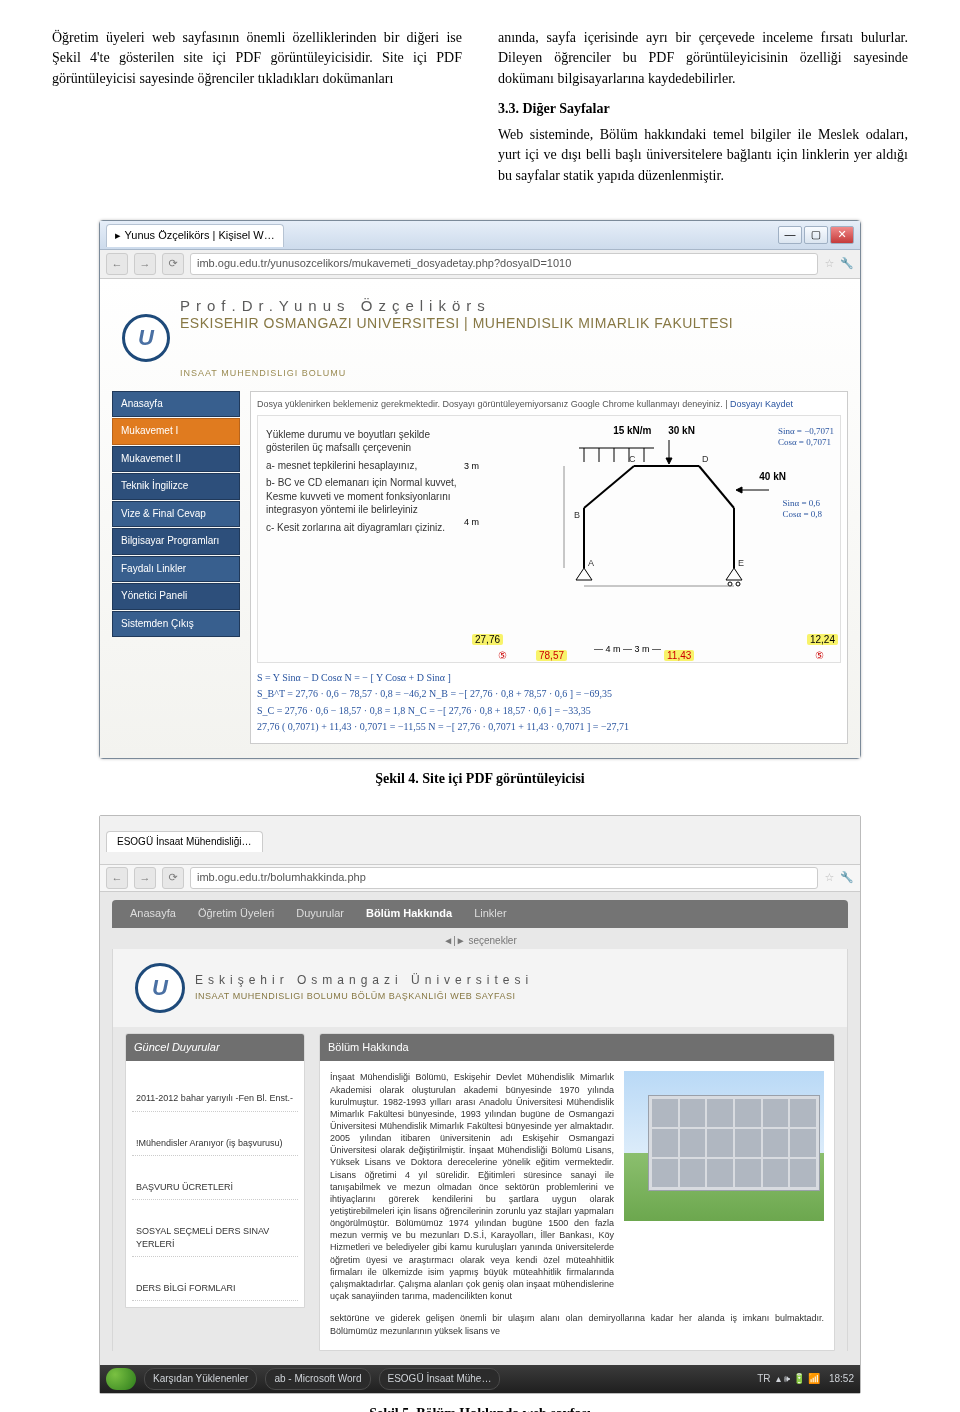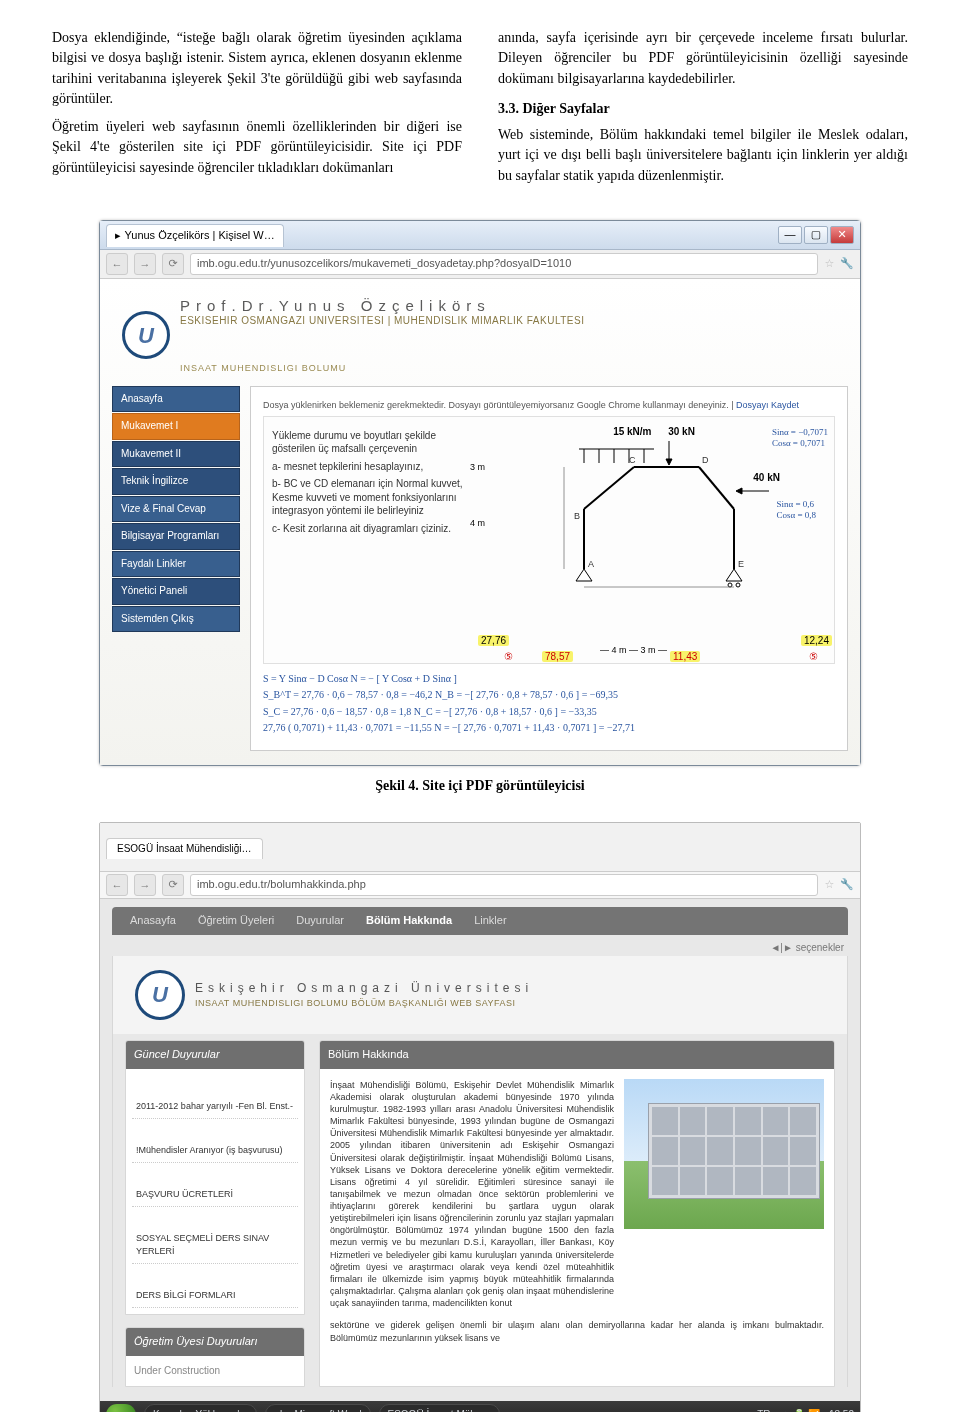--- a/index.html
+++ b/index.html
@@ -83,35 +83,35 @@
   .brand{
     display:flex;align-items:center;gap:10px;padding:8px 10px 12px;
   }
   .brand-logo{
     width:42px;height:42px;border-radius:50%;border:3px solid #1e4a7a;
     display:flex;align-items:center;justify-content:center;color:#4a70a3;font-style:italic;font-weight:bold;font-size:22px;
     background:#fff;
   }
   .brand-text{line-height:1.2;}
   .brand-text .n{font-size:15px;letter-spacing:6px;color:#5a5a5a;}
-  .brand-text .sub1{font-size:10px;color:#877844;letter-spacing:.5px;text-align:center;}
+  .brand-text .sub1{font-size:14px;color:#877844;letter-spacing:.5px;text-align:center;}
   .brand-text .sub2{font-size:9px;color:#9a8b52;letter-spacing:1px;margin-top:36px;}
 
   .page1-body{display:flex;gap:10px;}
   .leftnav{
     width:128px;display:flex;flex-direction:column;gap:1px;font-size:10px;
   }
   .leftnav a{
     display:block;padding:5px 8px;color:#fff;text-decoration:none;
     background:#2d4f7b;border:1px solid #20395a;
   }
   .leftnav a.active{background:#e07b1f;border-color:#b8631a;}
   .leftnav a.alt{background:#385f8e;}
   .pdf-area{
-    flex:1;background:#fff;border:1px solid #ccc;padding:12px;
+    flex:1;background:#fff;border:1px solid #ccc;padding:6px;
   }
   .pdf-msg{font-size:9px;color:#555;margin:0 0 4px;}
   .pdf-msg a{color:#2a55a0;}
   .pdf-sheet{
     border:1px solid #e0e0e0;padding:8px;min-height:230px;
     display:flex;gap:10px;position:relative;background:#fdfdfd;
   }
   .pdf-left{width:200px;font-size:10px;color:#333;line-height:1.35;}
   .pdf-left p{margin:4px 0;}
   .pdf-right{flex:1;position:relative;}
@@ -135,21 +135,21 @@
   .w2url{
     height:26px;background:#f6f6f6;border-bottom:1px solid #ccc;display:flex;align-items:center;gap:6px;padding:0 6px;
   }
   .w2nav{
     background:#747474;color:#ddd;height:28px;display:flex;align-items:center;gap:22px;padding:0 18px;font-size:11px;margin:8px 12px 0;
     border-radius:4px 4px 0 0;
   }
   .w2nav span{cursor:default;}
   .w2nav span.active{color:#fff;font-weight:bold;}
   .w2secn{
-    text-align:right;font-size:10px;color:#777;margin:6px 16px 0;
+    text-align:center;font-size:10px;color:#777;margin:6px 16px 0;
   }
   .w2brand{
     display:flex;align-items:center;gap:10px;padding:14px 22px 14px;background:#f4f4f4;margin:0 12px;border-left:1px solid #d7d7d7;border-right:1px solid #d7d7d7;
   }
   .w2brand .lg{
     width:44px;height:44px;border-radius:50%;border:3px solid #1e4a7a;
     display:flex;align-items:center;justify-content:center;color:#4a70a3;font-style:italic;font-weight:bold;font-size:22px;background:#fff;
   }
   .w2brand .tx .a{font-size:12px;color:#555;letter-spacing:5px;}
   .w2brand .tx .b{font-size:9px;color:#877844;letter-spacing:.5px;}
@@ -196,21 +196,20 @@
   }
   .taskbar .slot{padding:3px 8px;border:1px solid #4a4a4a;background:#2b2b2b;border-radius:10px;}
   .taskbar .clock{margin-left:auto;}
   .para{margin:0 0 8px;}
 </style>
 </head>
 <body>
 
 <div class="two-col">
   <div class="col">
-    <p class="para">Dosya eklendiğinde, “isteğe bağlı olarak öğretim üyesinden açıklama bilgisi ve dosya başlığı istenir. Sistem ayrıca, eklenen dosyanın eklenme tarihini veritabanına işleyerek Şekil 3'te görüldüğü gibi web sayfasında görüntüler.</p>
     <p class="para">Öğretim üyeleri web sayfasının önemli özelliklerinden bir diğeri ise Şekil 4'te gösterilen site içi PDF görüntüleyicisidir. Site içi PDF görüntüleyicisi sayesinde öğrenciler tıkladıkları dokümanları</p>
   </div>
   <div class="col">
     <p class="para">anında, sayfa içerisinde ayrı bir çerçevede inceleme fırsatı bulurlar. Dileyen öğrenciler bu PDF görüntüleyicisinin özelliği sayesinde dokümanı bilgisayarlarına kaydedebilirler.</p>
     <p class="sec-head">3.3. Diğer Sayfalar</p>
     <p class="para">Web sisteminde, Bölüm hakkındaki temel bilgiler ile Meslek odaları, yurt içi ve dışı belli başlı üniversitelere bağlantı için linklerin yer aldığı bu sayfalar statik yapıda düzenlenmiştir.</p>
   </div>
 </div>
 
 <div class="figure-block">
@@ -408,24 +407,20 @@
         <div class="w2panel">
           <h4>Güncel Duyurular</h4>
           <div class="inner">
             <a>2011-2012 bahar yarıyılı -Fen Bl. Enst.-</a>
             <a>!Mühendisler Aranıyor (iş başvurusu)</a>
             <a>BAŞVURU ÜCRETLERİ</a>
             <a>SOSYAL SEÇMELİ DERS SINAV YERLERİ</a>
             <a>DERS BİLGİ FORMLARI</a>
           </div>
         </div>
-        <div class="w2panel">
-          <h4>Öğretim Üyesi Duyuruları</h4>
-          <div class="uc">Under Construction</div>
-        </div>
       </div>
 
       <div class="w2main">
         <h4>Bölüm Hakkında</h4>
         <div class="w2article">
           <div class="txt">İnşaat Mühendisliği Bölümü, Eskişehir Devlet Mühendislik Mimarlık Akademisi olarak oluşturulan akademi bünyesinde 1970 yılında kurulmuştur. 1982-1993 yılları arası Anadolu Üniversitesi Mühendislik Mimarlık Fakültesi bünyesinde, 1993 yılından bugüne de Osmangazi Üniversitesi Mühendislik Mimarlık Fakültesi bünyesinde yer almaktadır. 2005 yılından itibaren üniversitenin adı Eskişehir Osmangazi Üniversitesi olarak değiştirilmiştir.
 
 İnşaat Mühendisliği Bölümü Lisans, Yüksek Lisans ve Doktora derecelerine yönelik eğitim vermektedir. Lisans öğretimi 4 yıl sürelidir. Eğitimleri süresince sanayi ile tanışabilmek ve mezun olmadan önce sektörün problemlerini ve ihtiyaçlarını görerek kendilerini bu şartlara uygun olarak yetiştirebilmeleri için lisans öğrencilerinin zorunlu yaz stajları yapmaları öngörülmüştür.
 
 Bölümümüz 1974 yılından bugüne 1500 den fazla mezun vermiş ve bu mezunları D.S.İ, Karayolları, İller Bankası, Köy Hizmetleri ve belediyeler gibi kamu kuruluşları yanında üniversitelerde öğretim üyesi ve araştırmacı olarak veya kendi özel müteahhitlik firmaları ile ülkemizde isim yapmış büyük müteahhitlik firmalarında çalışmaktadırlar. Çalışma alanları çok geniş olan inşaat mühendislerine uçak sanayiinden tarıma, madencilikten konut</div>

